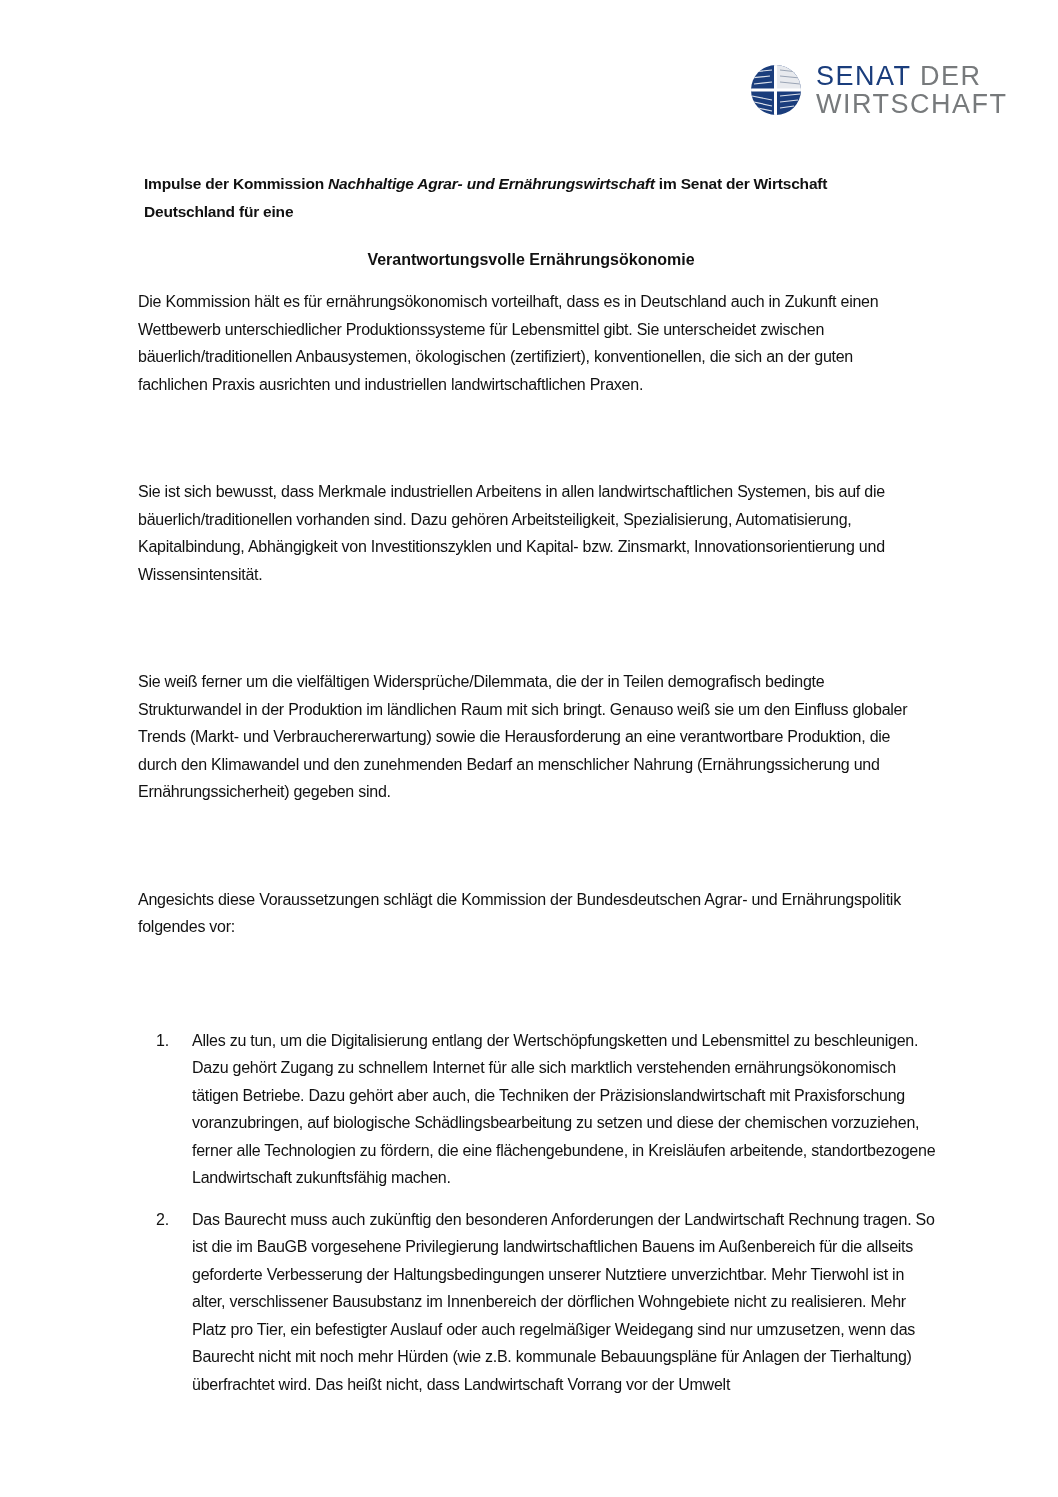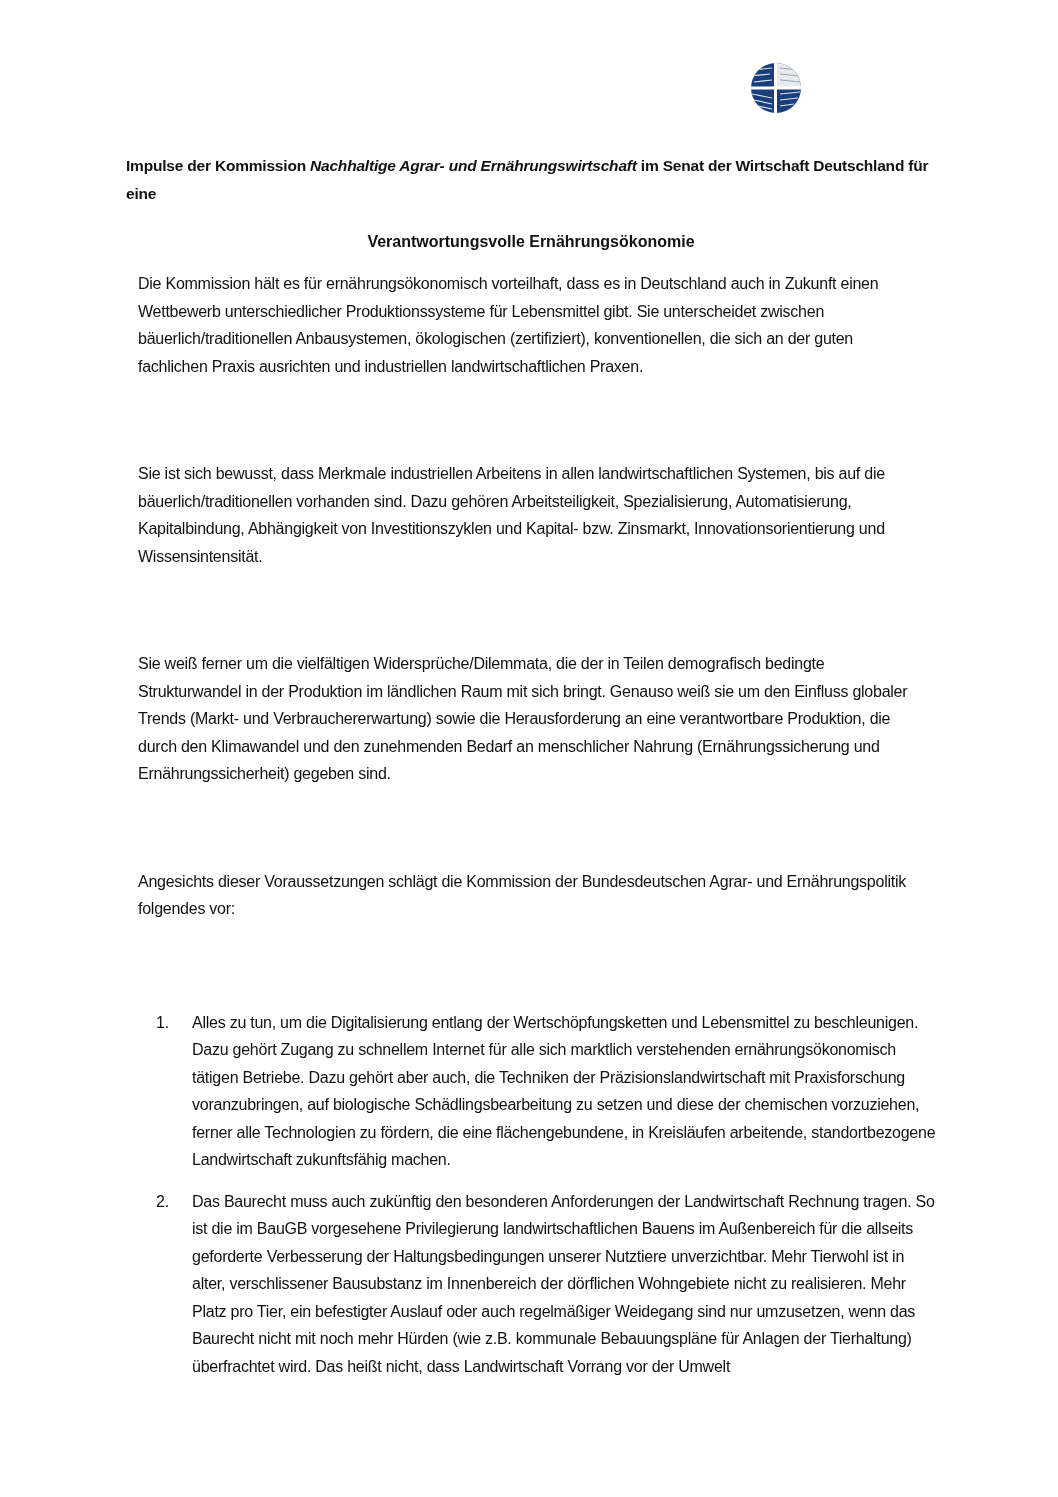--- a/index.html
+++ b/index.html
@@ -5,21 +5,21 @@
   html, body { margin: 0; padding: 0; background: #ffffff; }
   body { width: 1058px; height: 1497px; position: relative; overflow: hidden;
          font-family: "Liberation Sans", "DejaVu Sans", sans-serif; color: #111; }
   .logo { position: absolute; left: 750px; top: 62px; display: flex; align-items: center; }
   .logo-globe { width: 52px; height: 52px; margin-right: 14px; }
   .logo-text { line-height: 28px; font-size: 27px; letter-spacing: 1.5px; }
   .logo-line1 .senat { color: #1a3d7c; }
   .logo-line1 .der { color: #777a7c; }
   .logo-line2 { color: #777a7c; }
   .doc { position: absolute; left: 126px; top: 152px; width: 810px; }
-  .heading { font-weight: bold; font-size: 15.5px; line-height: 28px; margin: 0; letter-spacing: -0.2px; }
+  .heading { font-weight: bold; font-size: 15.5px; line-height: 28px; margin: 18px; letter-spacing: -0.2px; }
   .heading em { font-style: italic; }
   .subtitle { text-align: center; font-weight: bold; font-size: 16px; margin: 20px 0 14px 0; line-height: 28px; }
   p.para { font-size: 16px; line-height: 27.5px; margin: 12px; letter-spacing: -0.25px; }
   .gap-lg { height: 56px; }
   .gap-xl { height: 74px; }
   ol.items { margin: 0; padding: 0; list-style: none; }
   ol.items li { display: flex; font-size: 16px; line-height: 27.5px; letter-spacing: -0.25px; margin-bottom: 14px; }
   ol.items li .num { width: 36px; flex: none; padding-left: 30px; }
   ol.items li .txt { flex: 1; }
 </style>
@@ -49,36 +49,42 @@
       </g>
       <g stroke="#9aa4b4" stroke-width="1">
         <line x1="30" y1="6" x2="48" y2="8"></line>
         <line x1="30" y1="12" x2="50" y2="14"></line>
         <line x1="30" y1="18" x2="50" y2="20"></line>
       </g>
       <rect x="24" y="0" width="3" height="52" fill="#ffffff"></rect>
       <rect x="0" y="24.5" width="52" height="3" fill="#ffffff"></rect>
     </g>
   </svg>
+  <div class="logo-text">
+    <div class="logo-line1">
+      <span class="senat">SENAT</span><span class="der"> DER</span>
+    </div>
+    <div class="logo-line2">WIRTSCHAFT</div>
+  </div>
 </div>
 
 <div class="doc">
   <p class="heading">
     <span>Impulse der Kommission </span><em>Nachhaltige Agrar- und Ernährungswirtschaft</em><span> im Senat der Wirtschaft Deutschland für eine</span>
   </p>
 
   <div class="subtitle">Verantwortungsvolle Ernährungsökonomie</div>
 
   <p class="para">Die Kommission hält es für ernährungsökonomisch vorteilhaft, dass es in Deutschland auch in Zukunft einen Wettbewerb unterschiedlicher Produktionssysteme für Lebensmittel gibt. Sie unterscheidet zwischen bäuerlich/traditionellen Anbausystemen, ökologischen (zertifiziert), konventionellen, die sich an der guten fachlichen Praxis ausrichten und industriellen landwirtschaftlichen Praxen.</p>
   <div class="gap-lg"></div>
   <p class="para">Sie ist sich bewusst, dass Merkmale industriellen Arbeitens in allen landwirtschaftlichen Systemen, bis auf die bäuerlich/traditionellen vorhanden sind. Dazu gehören Arbeitsteiligkeit, Spezialisierung, Automatisierung, Kapitalbindung, Abhängigkeit von Investitionszyklen und Kapital- bzw. Zinsmarkt, Innovationsorientierung und Wissensintensität.</p>
   <div class="gap-lg"></div>
   <p class="para">Sie weiß ferner um die vielfältigen Widersprüche/Dilemmata, die der in Teilen demografisch bedingte Strukturwandel in der Produktion im ländlichen Raum mit sich bringt. Genauso weiß sie um den Einfluss globaler Trends (Markt- und Verbrauchererwartung) sowie die Herausforderung an eine verantwortbare Produktion, die durch den Klimawandel und den zunehmenden Bedarf an menschlicher Nahrung (Ernährungssicherung und Ernährungssicherheit) gegeben sind.</p>
   <div class="gap-lg"></div>
-  <p class="para">Angesichts dieser Voraussetzungen schlägt die Kommission der Bundesdeutschen Agrar- und Ernährungspolitik folgendes vor:</p>
+  <p class="para">Angesichts diese Voraussetzungen schlägt die Kommission der Bundesdeutschen Agrar- und Ernährungspolitik folgendes vor:</p>
   <div class="gap-xl"></div>
 
   <ol class="items">
     <li>
       <span class="num">1.</span>
       <span class="txt">Alles zu tun, um die Digitalisierung entlang der Wertschöpfungsketten und Lebensmittel zu beschleunigen. Dazu gehört Zugang zu schnellem Internet für alle sich marktlich verstehenden ernährungsökonomisch tätigen Betriebe. Dazu gehört aber auch, die Techniken der Präzisionslandwirtschaft mit Praxisforschung voranzubringen, auf biologische Schädlingsbearbeitung zu setzen und diese der chemischen vorzuziehen, ferner alle Technologien zu fördern, die eine flächengebundene, in Kreisläufen arbeitende, standortbezogene Landwirtschaft zukunftsfähig machen.</span>
     </li>
     <li>
       <span class="num">2.</span>
       <span class="txt">Das Baurecht muss auch zukünftig den besonderen Anforderungen der Landwirtschaft Rechnung tragen. So ist die im BauGB vorgesehene Privilegierung landwirtschaftlichen Bauens im Außenbereich für die allseits geforderte Verbesserung der Haltungsbedingungen unserer Nutztiere unverzichtbar. Mehr Tierwohl ist in alter, verschlissener Bausubstanz im Innenbereich der dörflichen Wohngebiete nicht zu realisieren. Mehr Platz pro Tier, ein befestigter Auslauf oder auch regelmäßiger Weidegang sind nur umzusetzen, wenn das Baurecht nicht mit noch mehr Hürden (wie z.B. kommunale Bebauungspläne für Anlagen der Tierhaltung) überfrachtet wird. Das heißt nicht, dass Landwirtschaft Vorrang vor der Umwelt</span>

